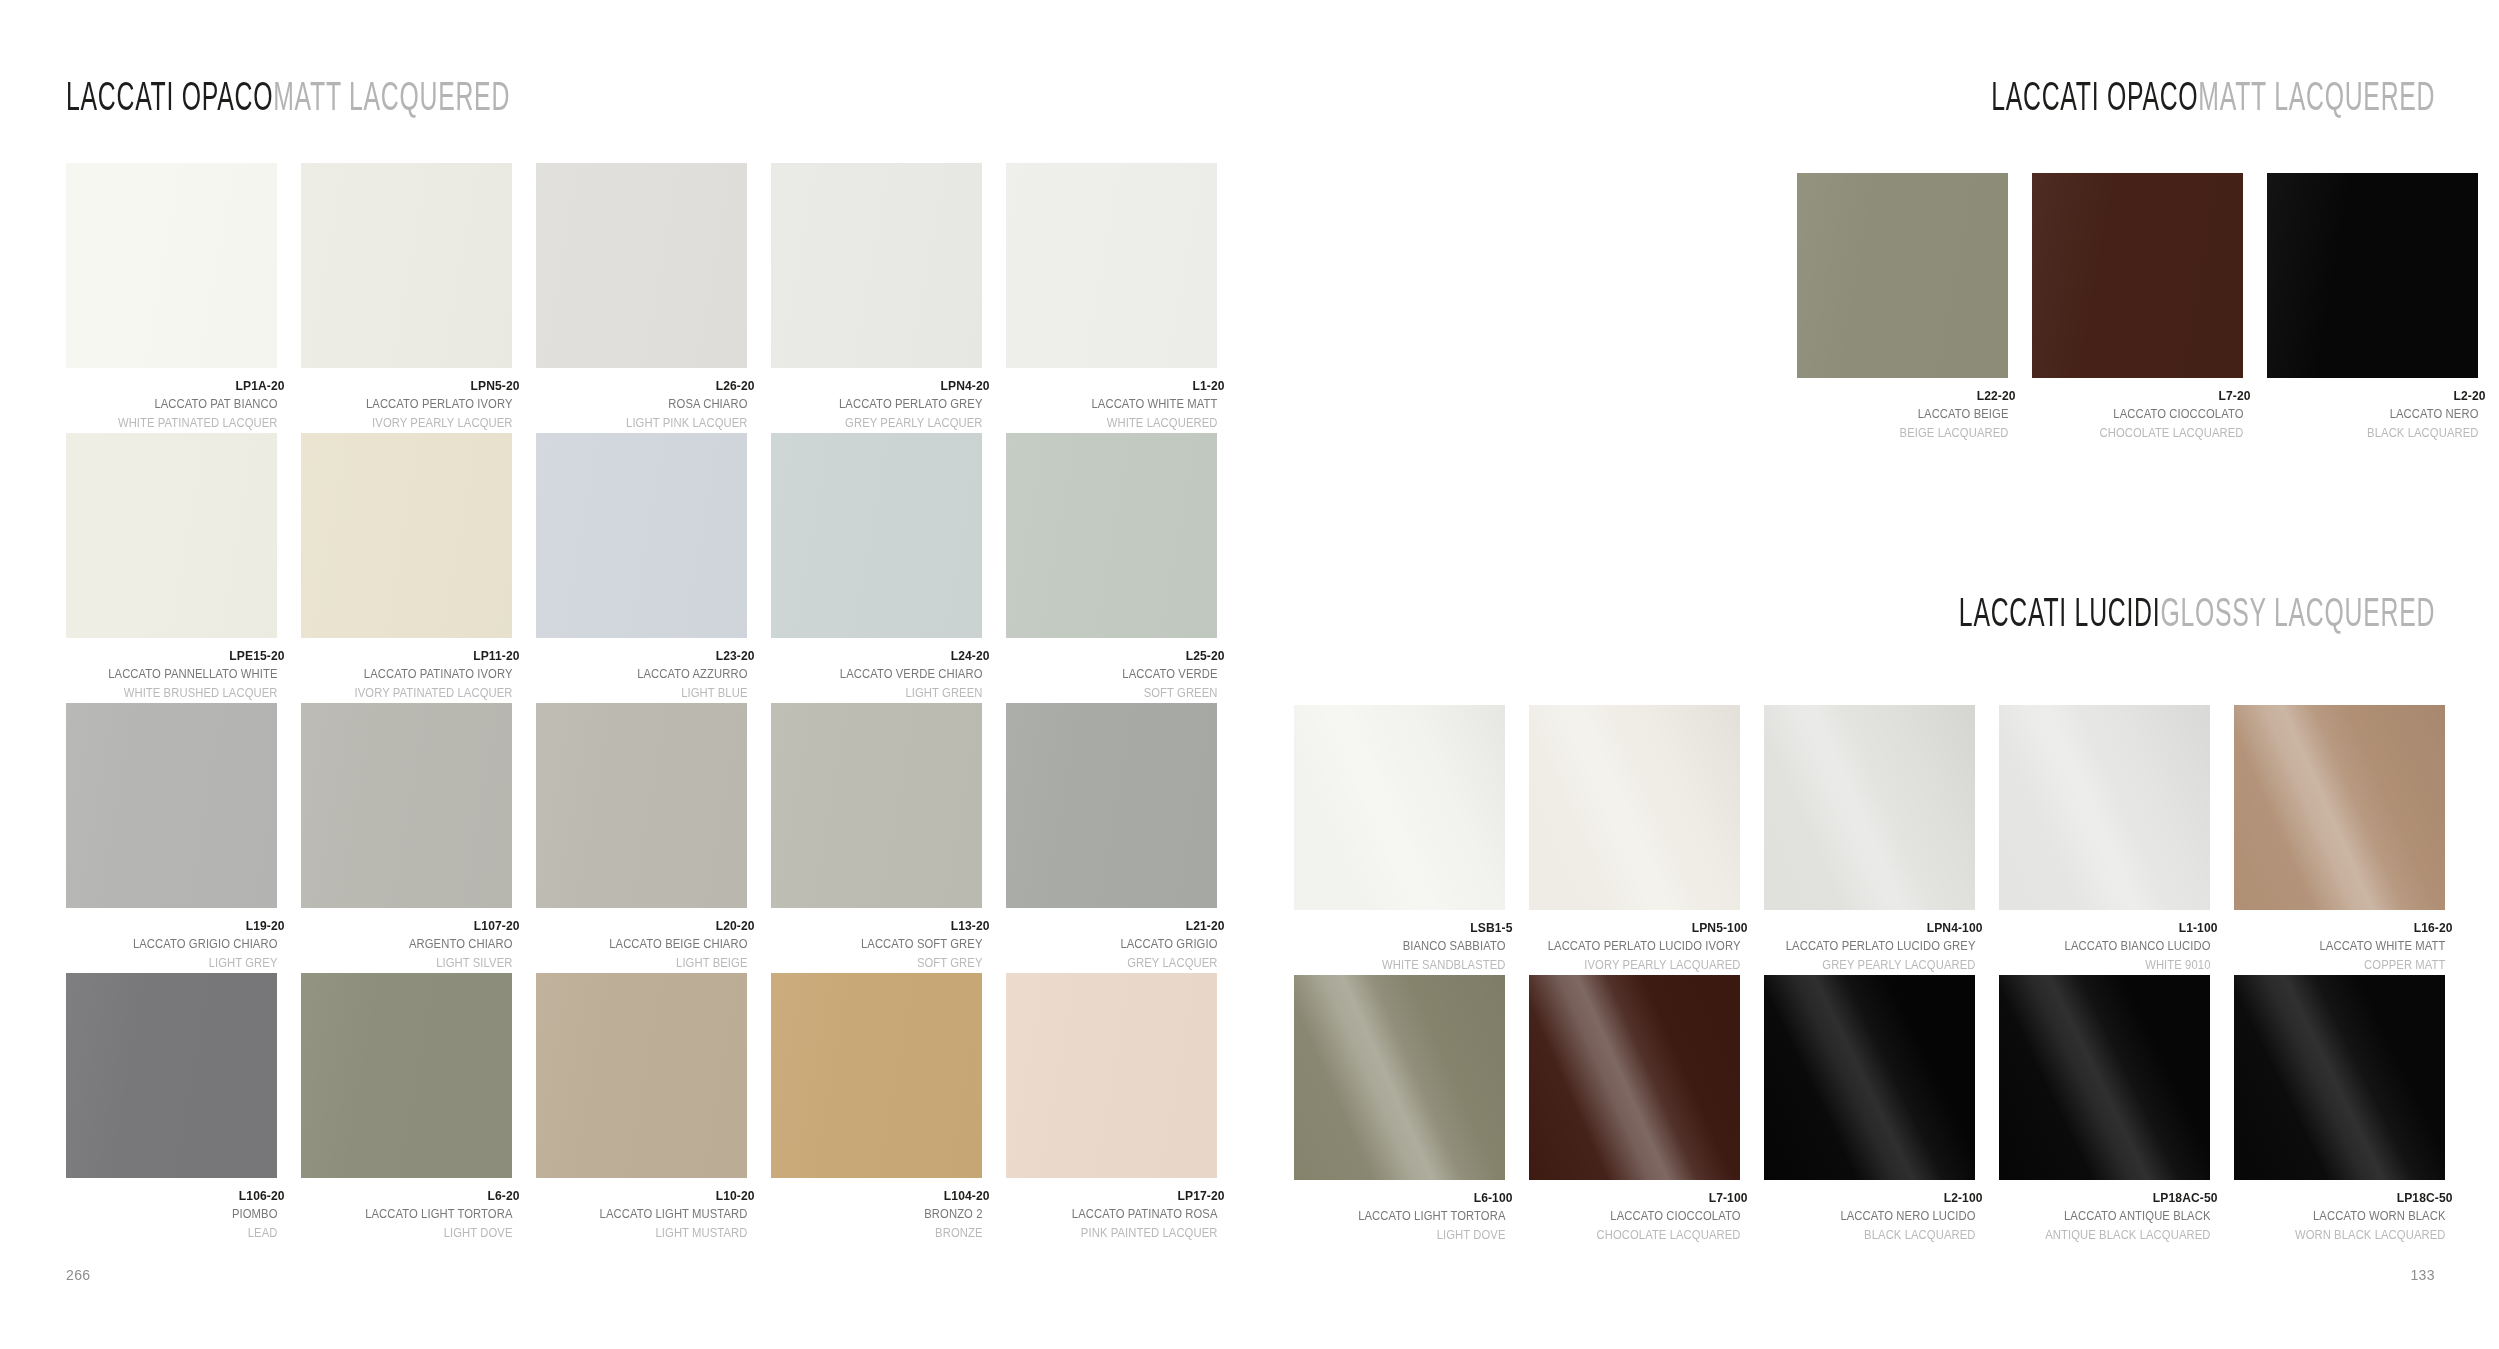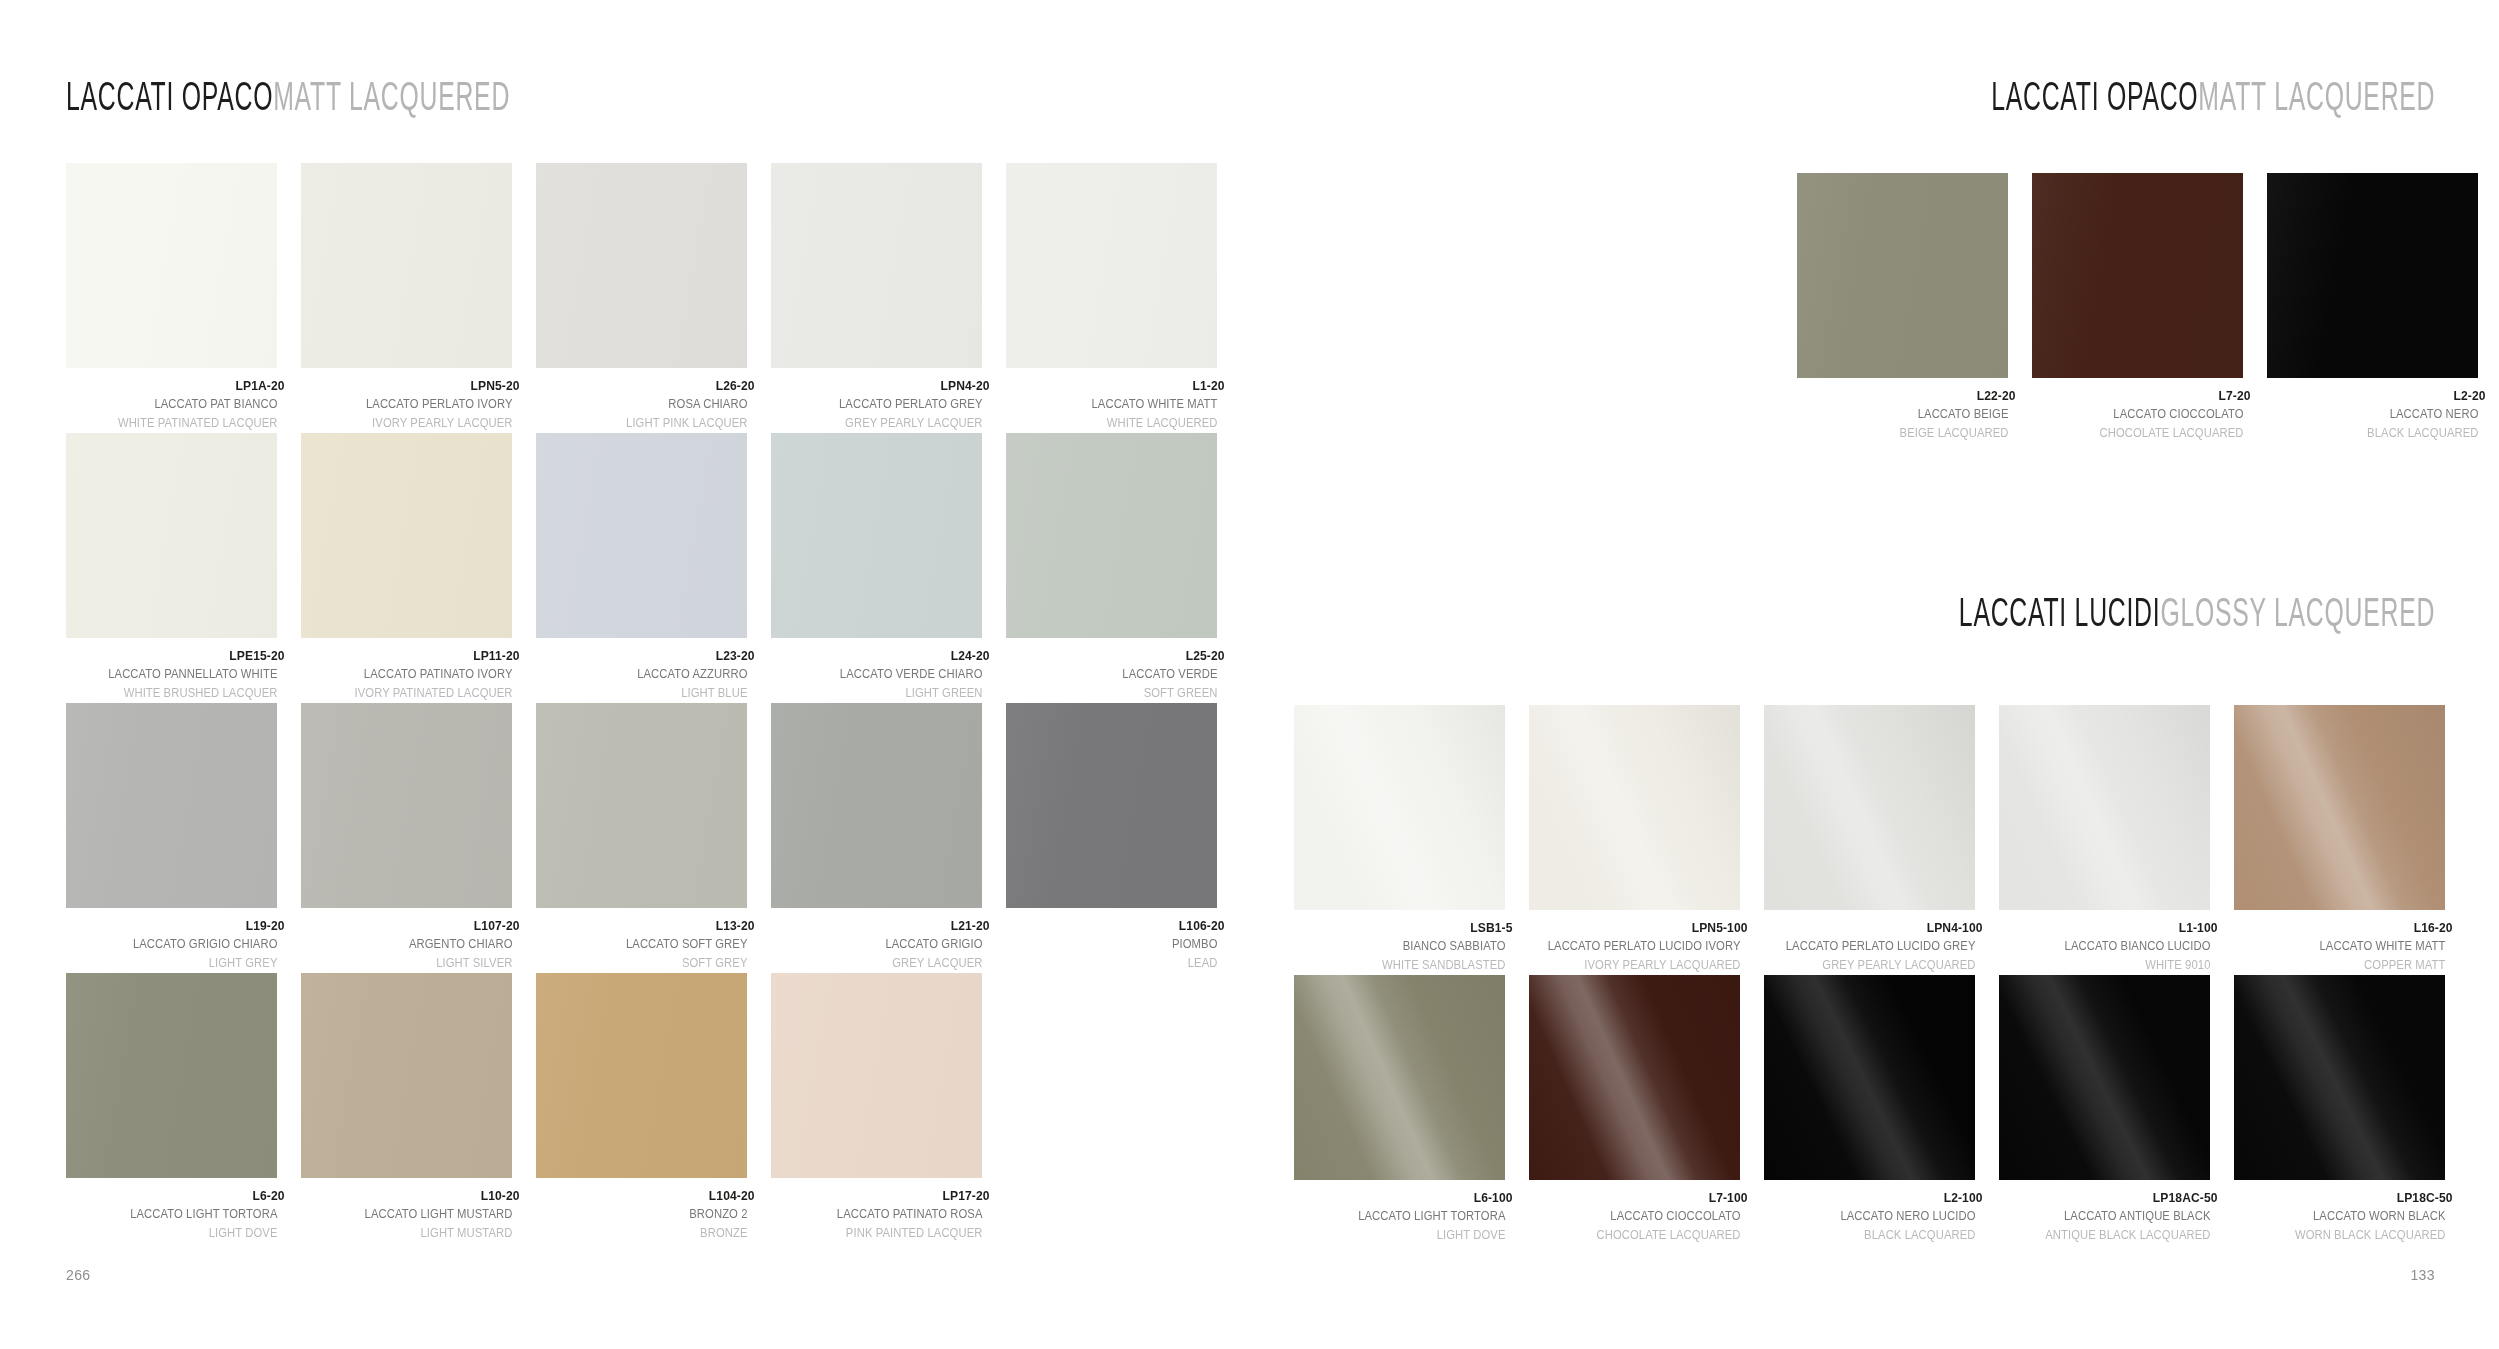--- a/index.html
+++ b/index.html
@@ -223,20 +223,28 @@
         </div>
         <div class="cell">
           <div class="swatch matt" style="width: 211px; height: 205px; background-color: rgb(185, 185, 178);"></div>
           <div class="label">
             <div class="code">L107-20</div>
             <div class="name-it">ARGENTO CHIARO</div>
             <div class="name-en">LIGHT SILVER</div>
           </div>
         </div>
         <div class="cell">
+          <div class="swatch matt" style="width: 211px; height: 205px; background-color: rgb(188, 186, 176);"></div>
+          <div class="label">
+            <div class="code">L20-20</div>
+            <div class="name-it">LACCATO BEIGE CHIARO</div>
+            <div class="name-en">LIGHT BEIGE</div>
+          </div>
+        </div>
+        <div class="cell">
           <div class="swatch matt" style="width: 211px; height: 205px; background-color: rgb(188, 188, 178);"></div>
           <div class="label">
             <div class="code">L13-20</div>
             <div class="name-it">LACCATO SOFT GREY</div>
             <div class="name-en">SOFT GREY</div>
           </div>
         </div>
         <div class="cell">
           <div class="swatch matt" style="width: 211px; height: 205px; background-color: rgb(168, 170, 166);"></div>
           <div class="label">

